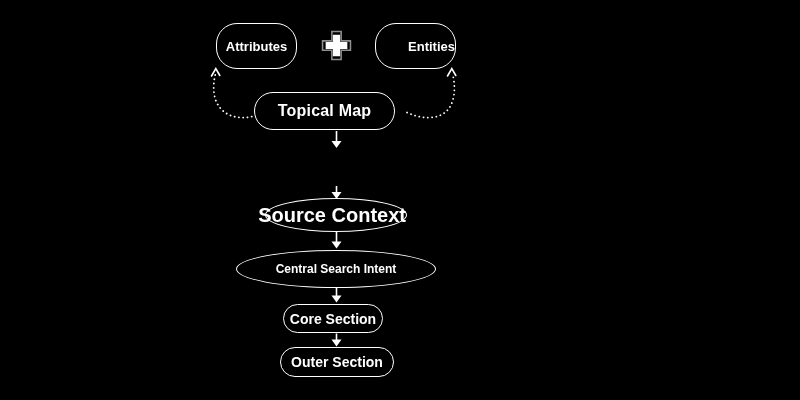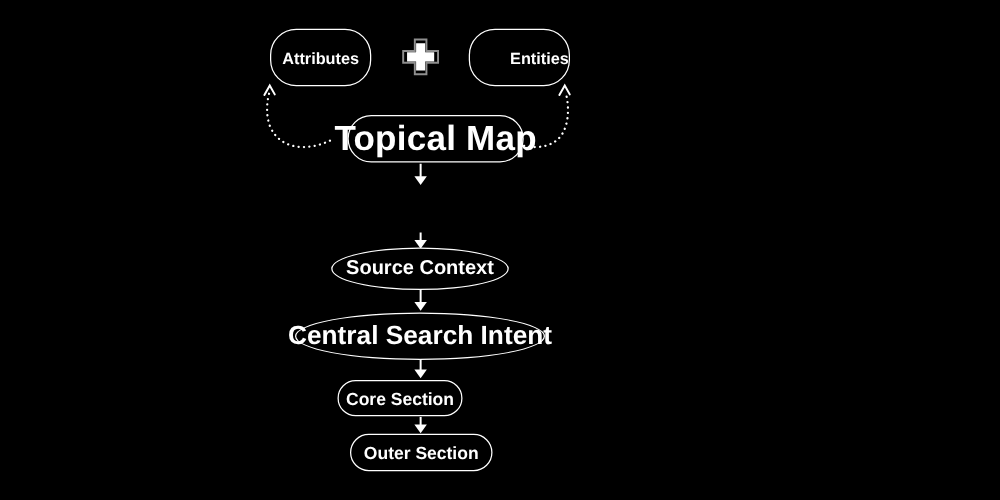--- a/index.html
+++ b/index.html
@@ -36,25 +36,25 @@
     box-sizing:border-box;
     background:var(--node-fill);
     border:1.5px solid var(--node-border);
     color:var(--text);
     font-weight:700;
     white-space:nowrap;
     text-align:center;
   }
   .n-attributes{left:216px;top:23px;width:81px;height:46px;border-radius:21px;font-size:13px;}
   .n-entities{left:375px;top:23px;width:81px;height:46px;border-radius:21px;font-size:13px;justify-content:flex-end;}
-  .n-topical-map{left:278px;top:92px;width:141px;height:38px;border-radius:19px;font-size:28px;letter-spacing:0.2px;}
+  .n-topical-map{left:254px;top:92px;width:141px;height:38px;border-radius:19px;font-size:16px;letter-spacing:0.2px;}
   .n-central-entity{left:267px;top:150px;width:140px;height:36px;border-radius:50%;font-size:14px;}
-  .n-source-context{left:265px;top:198px;width:142px;height:34px;border-radius:50%;font-size:16px;}
-  .n-central-search-intent{left:236px;top:250px;width:200px;height:38px;border-radius:50%;font-size:21px;}
-  .n-core-section{left:270px;top:304px;width:100px;height:29px;border-radius:15px;font-size:14px;}
+  .n-source-context{left:265px;top:198px;width:142px;height:34px;border-radius:50%;font-size:20px;justify-content:flex-end;}
+  .n-central-search-intent{left:236px;top:250px;width:200px;height:38px;border-radius:50%;font-size:12px;}
+  .n-core-section{left:283px;top:304px;width:100px;height:29px;border-radius:15px;font-size:14px;}
   .n-outer-section{left:280px;top:347px;width:114px;height:30px;border-radius:15px;font-size:14px;}
   .plus-wrap{position:absolute;left:321px;top:30px;width:31px;height:31px;}
 </style>
 </head>
 <body>
 
 <div class="canvas">
 
   <svg class="connectors" viewBox="0 0 800 400" xmlns="http://www.w3.org/2000/svg">
 

